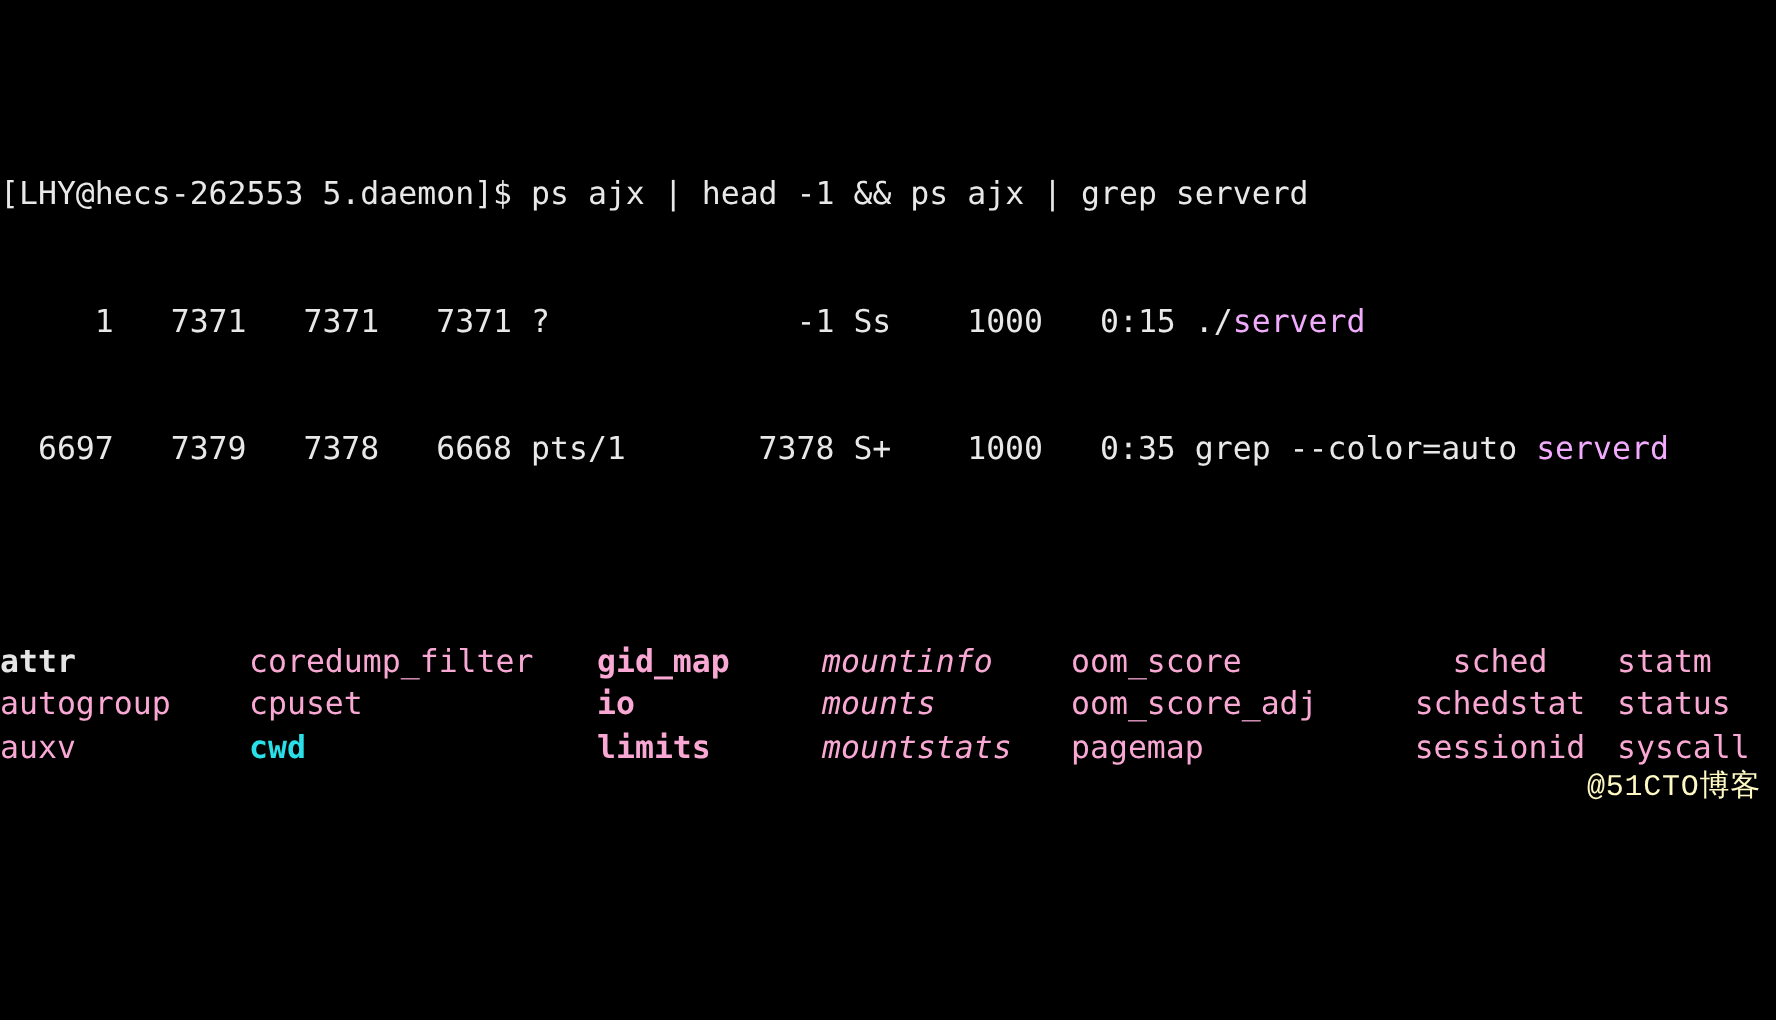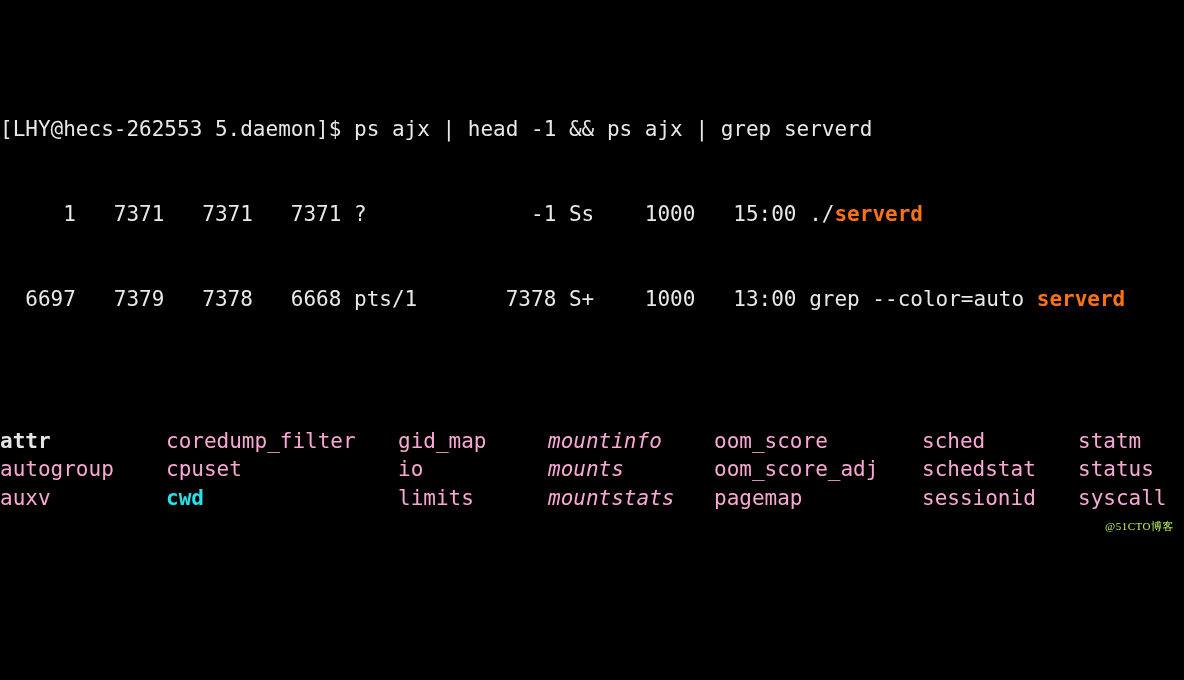--- a/index.html
+++ b/index.html
@@ -29,66 +29,66 @@
   }
   .line {
     height: 28.4px;
     white-space: pre;
     display: block;
   }
   
   .c-white   { color: #f9a8d4; }
   .c-dir     { color: #e5e5e5; font-weight: bold; }   
   .c-link    { color: #29e0e8; font-weight: bold; }   
-  .c-red     { color: #f97316; font-weight: bold; }   
+  .c-red     { color: #f0abfc; font-weight: normal; }   
 
   
   .ls-grid {
     display: block;
     white-space: pre;
   }
   .ls-row {
     height: 28.4px;
     display: block;
     white-space: pre;
   }
   .ls-cell {
     display: inline-block;
     vertical-align: top;
     overflow: visible;
     white-space: pre;
   }
   .col1 { width: 166px; }
   .col2 { width: 232px; }
-  .col3 { width: 150px; }
+  .col3 { width: 150px; font-weight: bold; }
   .col4 { width: 166px; font-style: italic; }
   .col5 { width: 208px; }
-  .col6 { width: 156px; }
+  .col6 { width: 156px; text-align: center; }
   .col7 { width: 160px; }
 
   .watermark {
     position: absolute;
     right: 10px;
     bottom: 6px;
-    color: #bef264;
-    font-size: 11px;
-    font-family: Liberation Serif, serif;
+    color: #fef9c3;
+    font-size: 20px;
+    font-family: Liberation Mono, monospace;
     letter-spacing: 0.5px;
     white-space: pre;
   }
 </style>
 </head>
 <body>
 
 <div id="terminal">
 
   
   <div class="line"><span>[LHY@hecs-262553 5.daemon]$ </span><span>ps ajx | head -1 &amp;&amp; ps ajx | grep serverd</span></div>
-  <div class="line"><span>     1   7371   7371   7371 ?             -1 Ss    1000   15:00 ./</span><span class="c-red">serverd</span></div>
-  <div class="line"><span>  6697   7379   7378   6668 pts/1       7378 S+    1000   13:00 grep --color=auto </span><span class="c-red">serverd</span></div>
+  <div class="line"><span>     1   7371   7371   7371 ?             -1 Ss    1000   0:15 ./</span><span class="c-red">serverd</span></div>
+  <div class="line"><span>  6697   7379   7378   6668 pts/1       7378 S+    1000   0:35 grep --color=auto </span><span class="c-red">serverd</span></div>
 
   
   <div class="ls-grid" id="ls-grid"><div class="ls-row"><span class="ls-cell col1 c-dir">attr</span><span class="ls-cell col2 c-white">coredump_filter</span><span class="ls-cell col3 c-white">gid_map</span><span class="ls-cell col4 c-white">mountinfo</span><span class="ls-cell col5 c-white">oom_score</span><span class="ls-cell col6 c-white">sched</span><span class="ls-cell col7 c-white">statm</span></div><div class="ls-row"><span class="ls-cell col1 c-white">autogroup</span><span class="ls-cell col2 c-white">cpuset</span><span class="ls-cell col3 c-white">io</span><span class="ls-cell col4 c-white">mounts</span><span class="ls-cell col5 c-white">oom_score_adj</span><span class="ls-cell col6 c-white">schedstat</span><span class="ls-cell col7 c-white">status</span></div><div class="ls-row"><span class="ls-cell col1 c-white">auxv</span><span class="ls-cell col2 c-link">cwd</span><span class="ls-cell col3 c-white">limits</span><span class="ls-cell col4 c-white">mountstats</span><span class="ls-cell col5 c-white">pagemap</span><span class="ls-cell col6 c-white">sessionid</span><span class="ls-cell col7 c-white">syscall</span></div></div>
 
   
   
   
   
 
   <div class="watermark">@51CTO博客</div>

